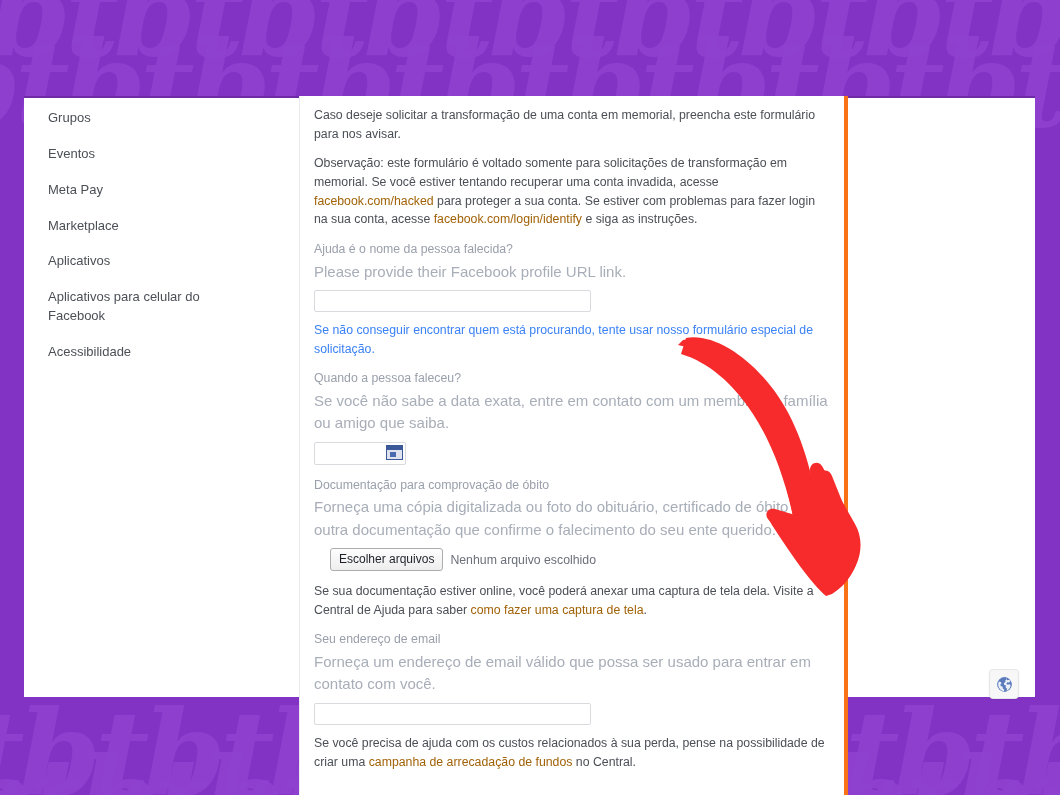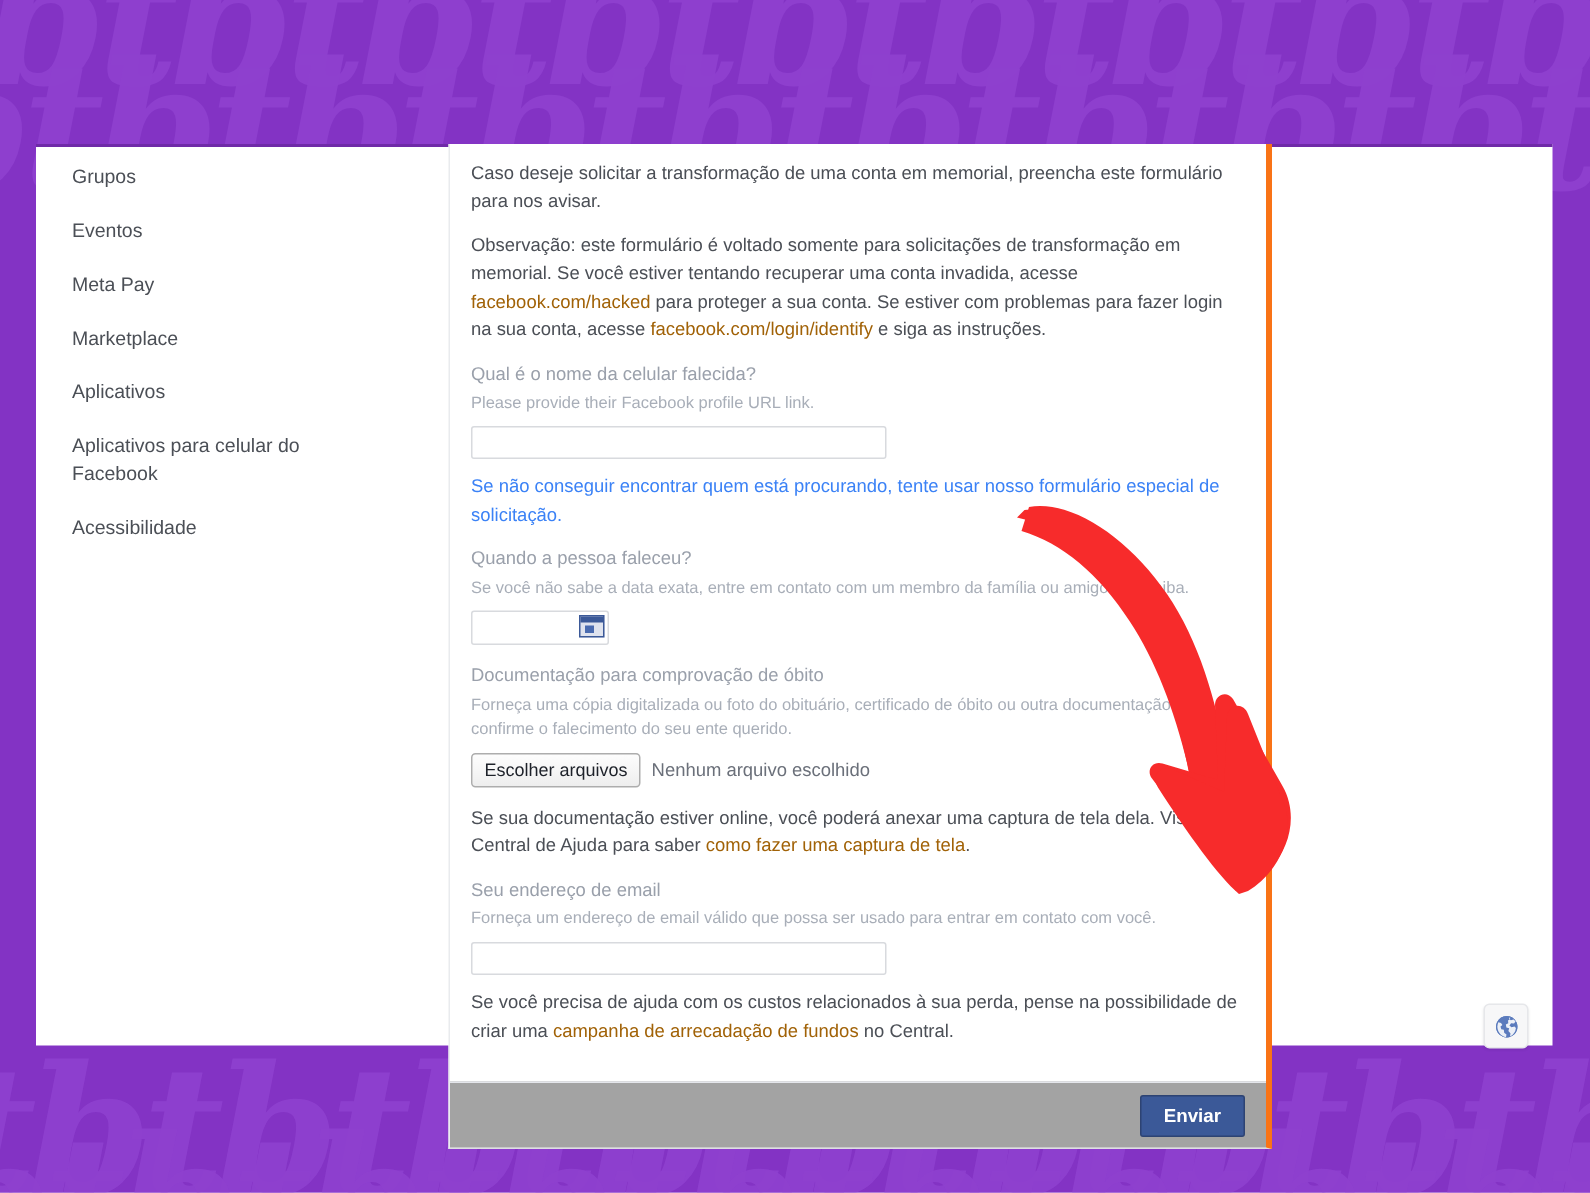--- a/index.html
+++ b/index.html
@@ -83,21 +83,21 @@
     line-height:1.52;
     margin:0 0 11px 0;
   }
   .lbl{
     font-size:12.3px;
     color:#9aa0ab;
     line-height:1.5;
     margin:0 0 2px 0;
   }
   .hint{
-    font-size:11px;
+    font-size:15px;
     color:#a8aeb8;
     line-height:1.5;
     margin:0 0 7px 0;
   }
   .linkpara{
     font-size:12.3px;
     color:#3b82f6;
     line-height:1.52;
     margin:0 0 11px 0;
     cursor:pointer;
@@ -156,21 +156,21 @@
     content:"";
     position:absolute;
     left:3px; top:6px;
     width:6px; height:5px;
     background:#4a6bb0;
   }
 
   .filerow{
     display:flex;
     align-items:center;
-    margin:0 0 11px 0;
+    margin:0 0 11px 16px;
   }
   .filebtn{
     font-family:"Liberation Sans", sans-serif;
     font-size:12px;
     color:#1d2129;
     background:linear-gradient(#fdfdfd,#eeeeee);
     border:1px solid #adadad;
     border-radius:3px;
     padding:2px 8px;
     cursor:pointer;
@@ -246,21 +246,21 @@
   <div class="nav-item">Acessibilidade</div>
 </nav>
 
 <section id="form-panel">
   <div id="form-body">
 
     <p class="para">Caso deseje solicitar a transformação de uma conta em memorial, preencha este formulário para nos avisar.</p>
 
     <p class="para"><span>Observação: este formulário é voltado somente para solicitações de transformação em memorial. Se você estiver tentando recuperar uma conta invadida, acesse </span><a class="lnk">facebook.com/hacked</a><span> para proteger a sua conta. Se estiver com problemas para fazer login na sua conta, acesse </span><a class="lnk">facebook.com/login/identify</a><span> e siga as instruções.</span></p>
 
-    <p class="lbl">Qual é o nome da celular falecida?</p>
+    <p class="lbl">Ajuda é o nome da pessoa falecida?</p>
     <p class="hint">Please provide their Facebook profile URL link.</p>
     <input class="txtinput" type="text" value="" style="">
     <p class="linkpara">Se não conseguir encontrar quem está procurando, tente usar nosso formulário especial de solicitação.</p>
 
     <p class="lbl">Quando a pessoa faleceu?</p>
     <p class="hint">Se você não sabe a data exata, entre em contato com um membro da família ou amigo que saiba.</p>
     <div class="dateinput-wrap">
       <input class="dateinput" type="text" value="" style="">
       <span class="cal-btn"></span>
     </div>

